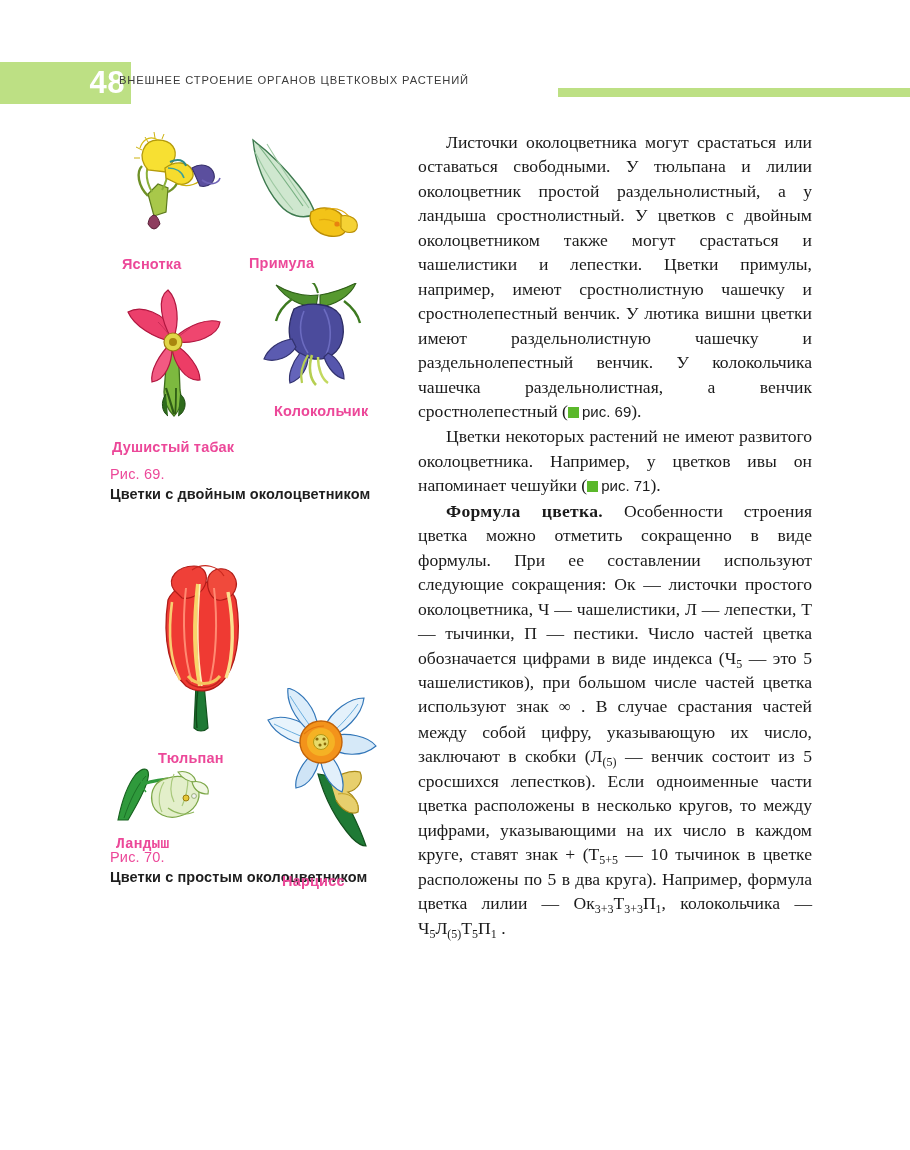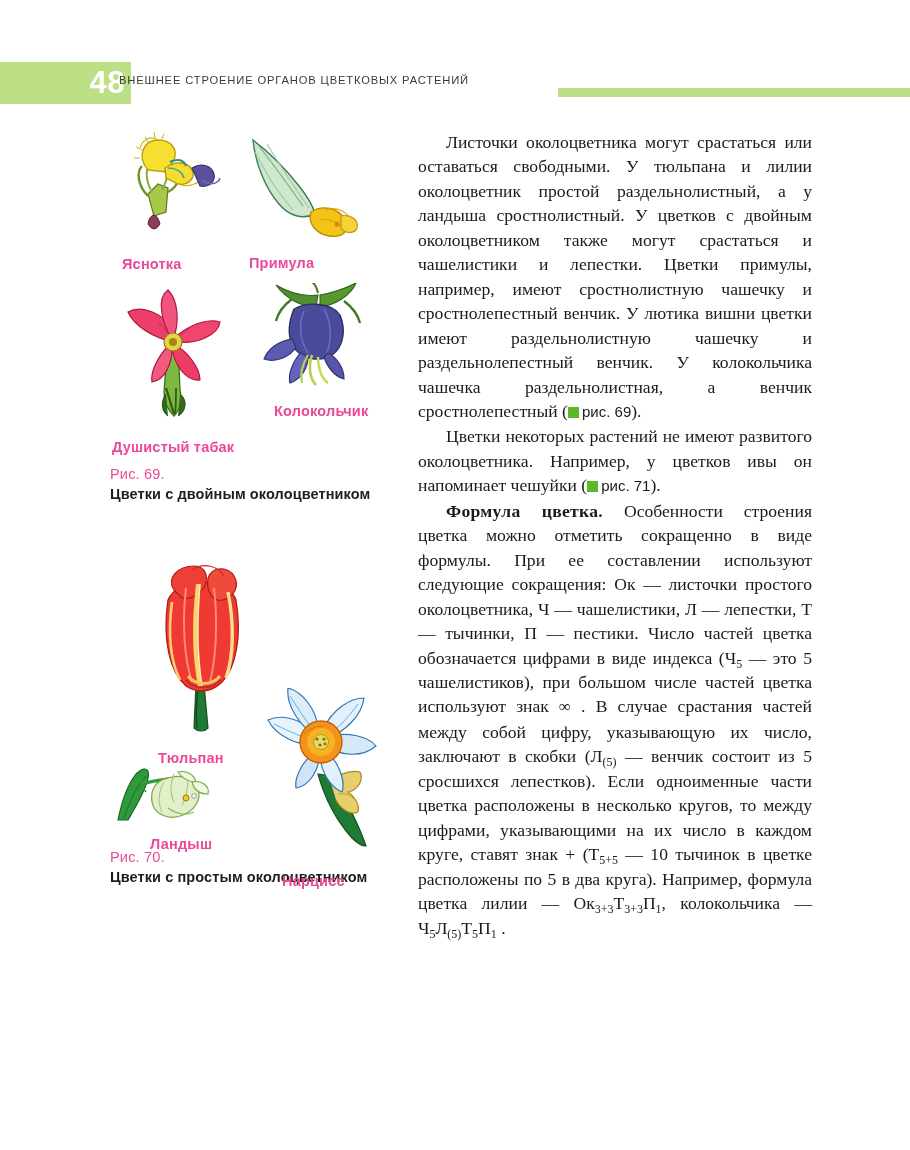--- a/index.html
+++ b/index.html
@@ -325,21 +325,21 @@
           <path d="M52 30 C40 32 34 42 36 54 C38 66 52 72 64 68 C78 64 86 52 82 40 C78 30 64 26 52 30 Z" fill="#e3efca" stroke="#7ba646" stroke-width="1.3"></path>
           <path d="M58 26 C54 36 54 46 58 54" fill="none" stroke="#a9c97d" stroke-width="1.2"></path>
           <path d="M72 28 C72 40 70 50 66 58" fill="none" stroke="#a9c97d" stroke-width="1.2"></path>
           <path d="M48 34 C42 44 42 56 46 64" fill="none" stroke="#a9c97d" stroke-width="1.1"></path>
           <path d="M62 24 C70 22 78 26 80 34 C72 34 66 30 62 24 Z" fill="#f0f7e2" stroke="#7ba646" stroke-width="1.1"></path>
           <path d="M76 34 C86 32 94 38 92 46 C84 46 78 42 76 34 Z" fill="#f0f7e2" stroke="#7ba646" stroke-width="1.1"></path>
           <path d="M52 60 C60 66 70 68 78 64" fill="none" stroke="#8fb75c" stroke-width="1.2"></path>
           <circle cx="70" cy="50" r="3" fill="#e6c83a" stroke="#9a7c0c" stroke-width="1"></circle>
           <circle cx="78" cy="48" r="2.4" fill="#f2f2f2" stroke="#8fa86c" stroke-width="0.9"></circle>
         </svg>
-        <div class="specimen-label" style="margin-top:-2px; margin-left:34px;">Ландыш</div>
+        <div class="specimen-label" style="margin-top:-2px; font-family:Liberation Mono, monospace;">Ландыш</div>
       </div>
 
     </div>
 
     <div class="fig-caption" style="margin-top:-44px;">
       <span class="fig-num">Рис. 70.</span>
       <span class="fig-title">Цветки с простым околоцветником</span>
     </div>
   </div>
 

